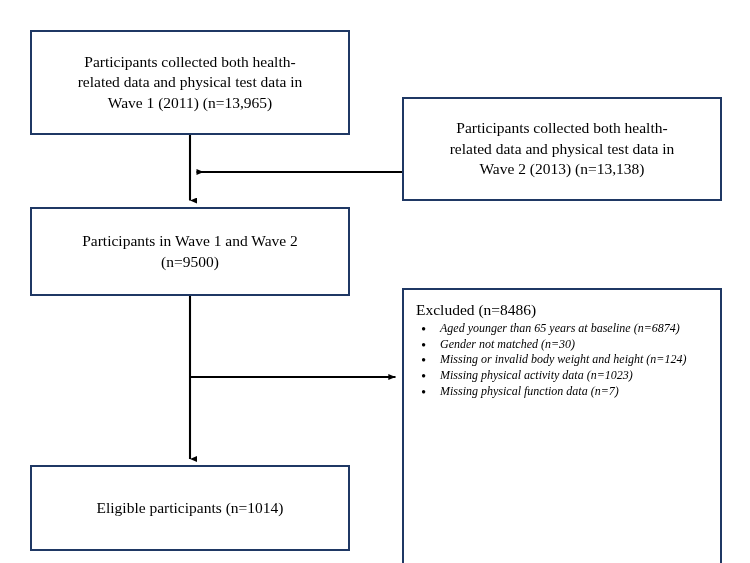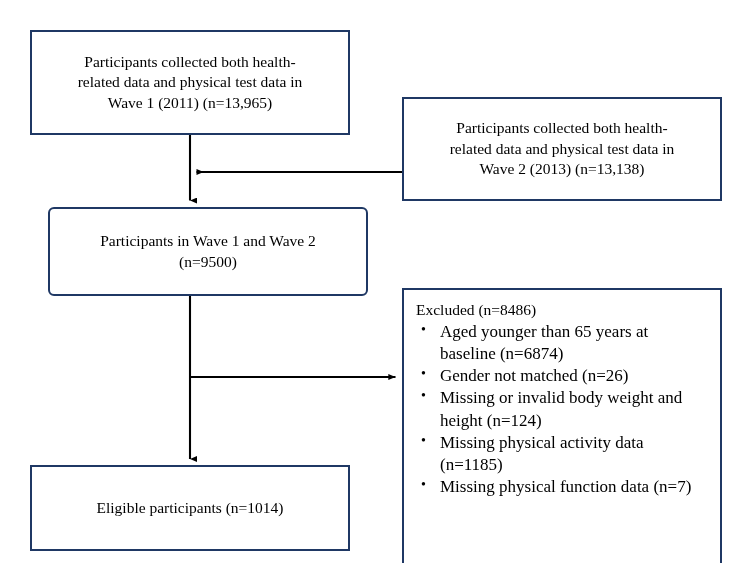--- a/index.html
+++ b/index.html
@@ -39,21 +39,21 @@
     white-space: pre-line;
   }
   
   #box-wave1 {
     left: 30px;  top: 30px;  width: 320px; height: 105px;
   }
   #box-wave2 {
     left: 402px; top: 97px;  width: 320px; height: 104px;
   }
   #box-both-waves {
-    left: 48px;  top: 207px; width: 320px; height: 89px; border-radius: 6px;
+    left: 30px;  top: 207px; width: 320px; height: 89px;
   }
   #box-excluded {
     left: 402px; top: 252px; width: 320px; height: 291px;
     align-items: flex-start;
     justify-content: flex-start;
     text-align: left;
     padding: 10px 12px 10px 12px;
     margin-top: 36px;
   }
   #box-eligible {
@@ -69,23 +69,24 @@
     margin: 0 0 1px 0;
   }
   ul.excl-list {
     list-style: none;
     margin: 0;
     padding: 0;
   }
   ul.excl-list li {
     position: relative;
     padding-left: 24px;
-    font-size: 17px;
+    font-size: 12px;
     line-height: 1.3;
     margin: 0 0 0 0;
+    font-style: italic;
   }
   ul.excl-list li::before {
     content: "\2022";
     position: absolute;
     left: 5px;
     top: 0;
     font-size: 14px;
   }
 
   
@@ -140,23 +141,23 @@
   <div class="node" id="box-both-waves">
     <span class="node-text">Participants in Wave 1 and Wave 2
 (n=9500)</span>
   </div>
 
   <div class="node" id="box-excluded">
     <div class="excl-wrap">
       <p class="excl-title">Excluded (n=8486)</p>
       <ul class="excl-list">
         <li>Aged younger than 65 years at baseline (n=6874)</li>
-        <li>Gender not matched (n=26)</li>
+        <li>Gender not matched (n=30)</li>
         <li>Missing or invalid body weight and height (n=124)</li>
-        <li>Missing physical activity data (n=1185)</li>
+        <li>Missing physical activity data (n=1023)</li>
         <li>Missing physical function data (n=7)</li>
       </ul>
     </div>
   </div>
 
   <div class="node" id="box-eligible">
     <span class="node-text">Eligible participants (n=1014)</span>
   </div>
 
 </div>

